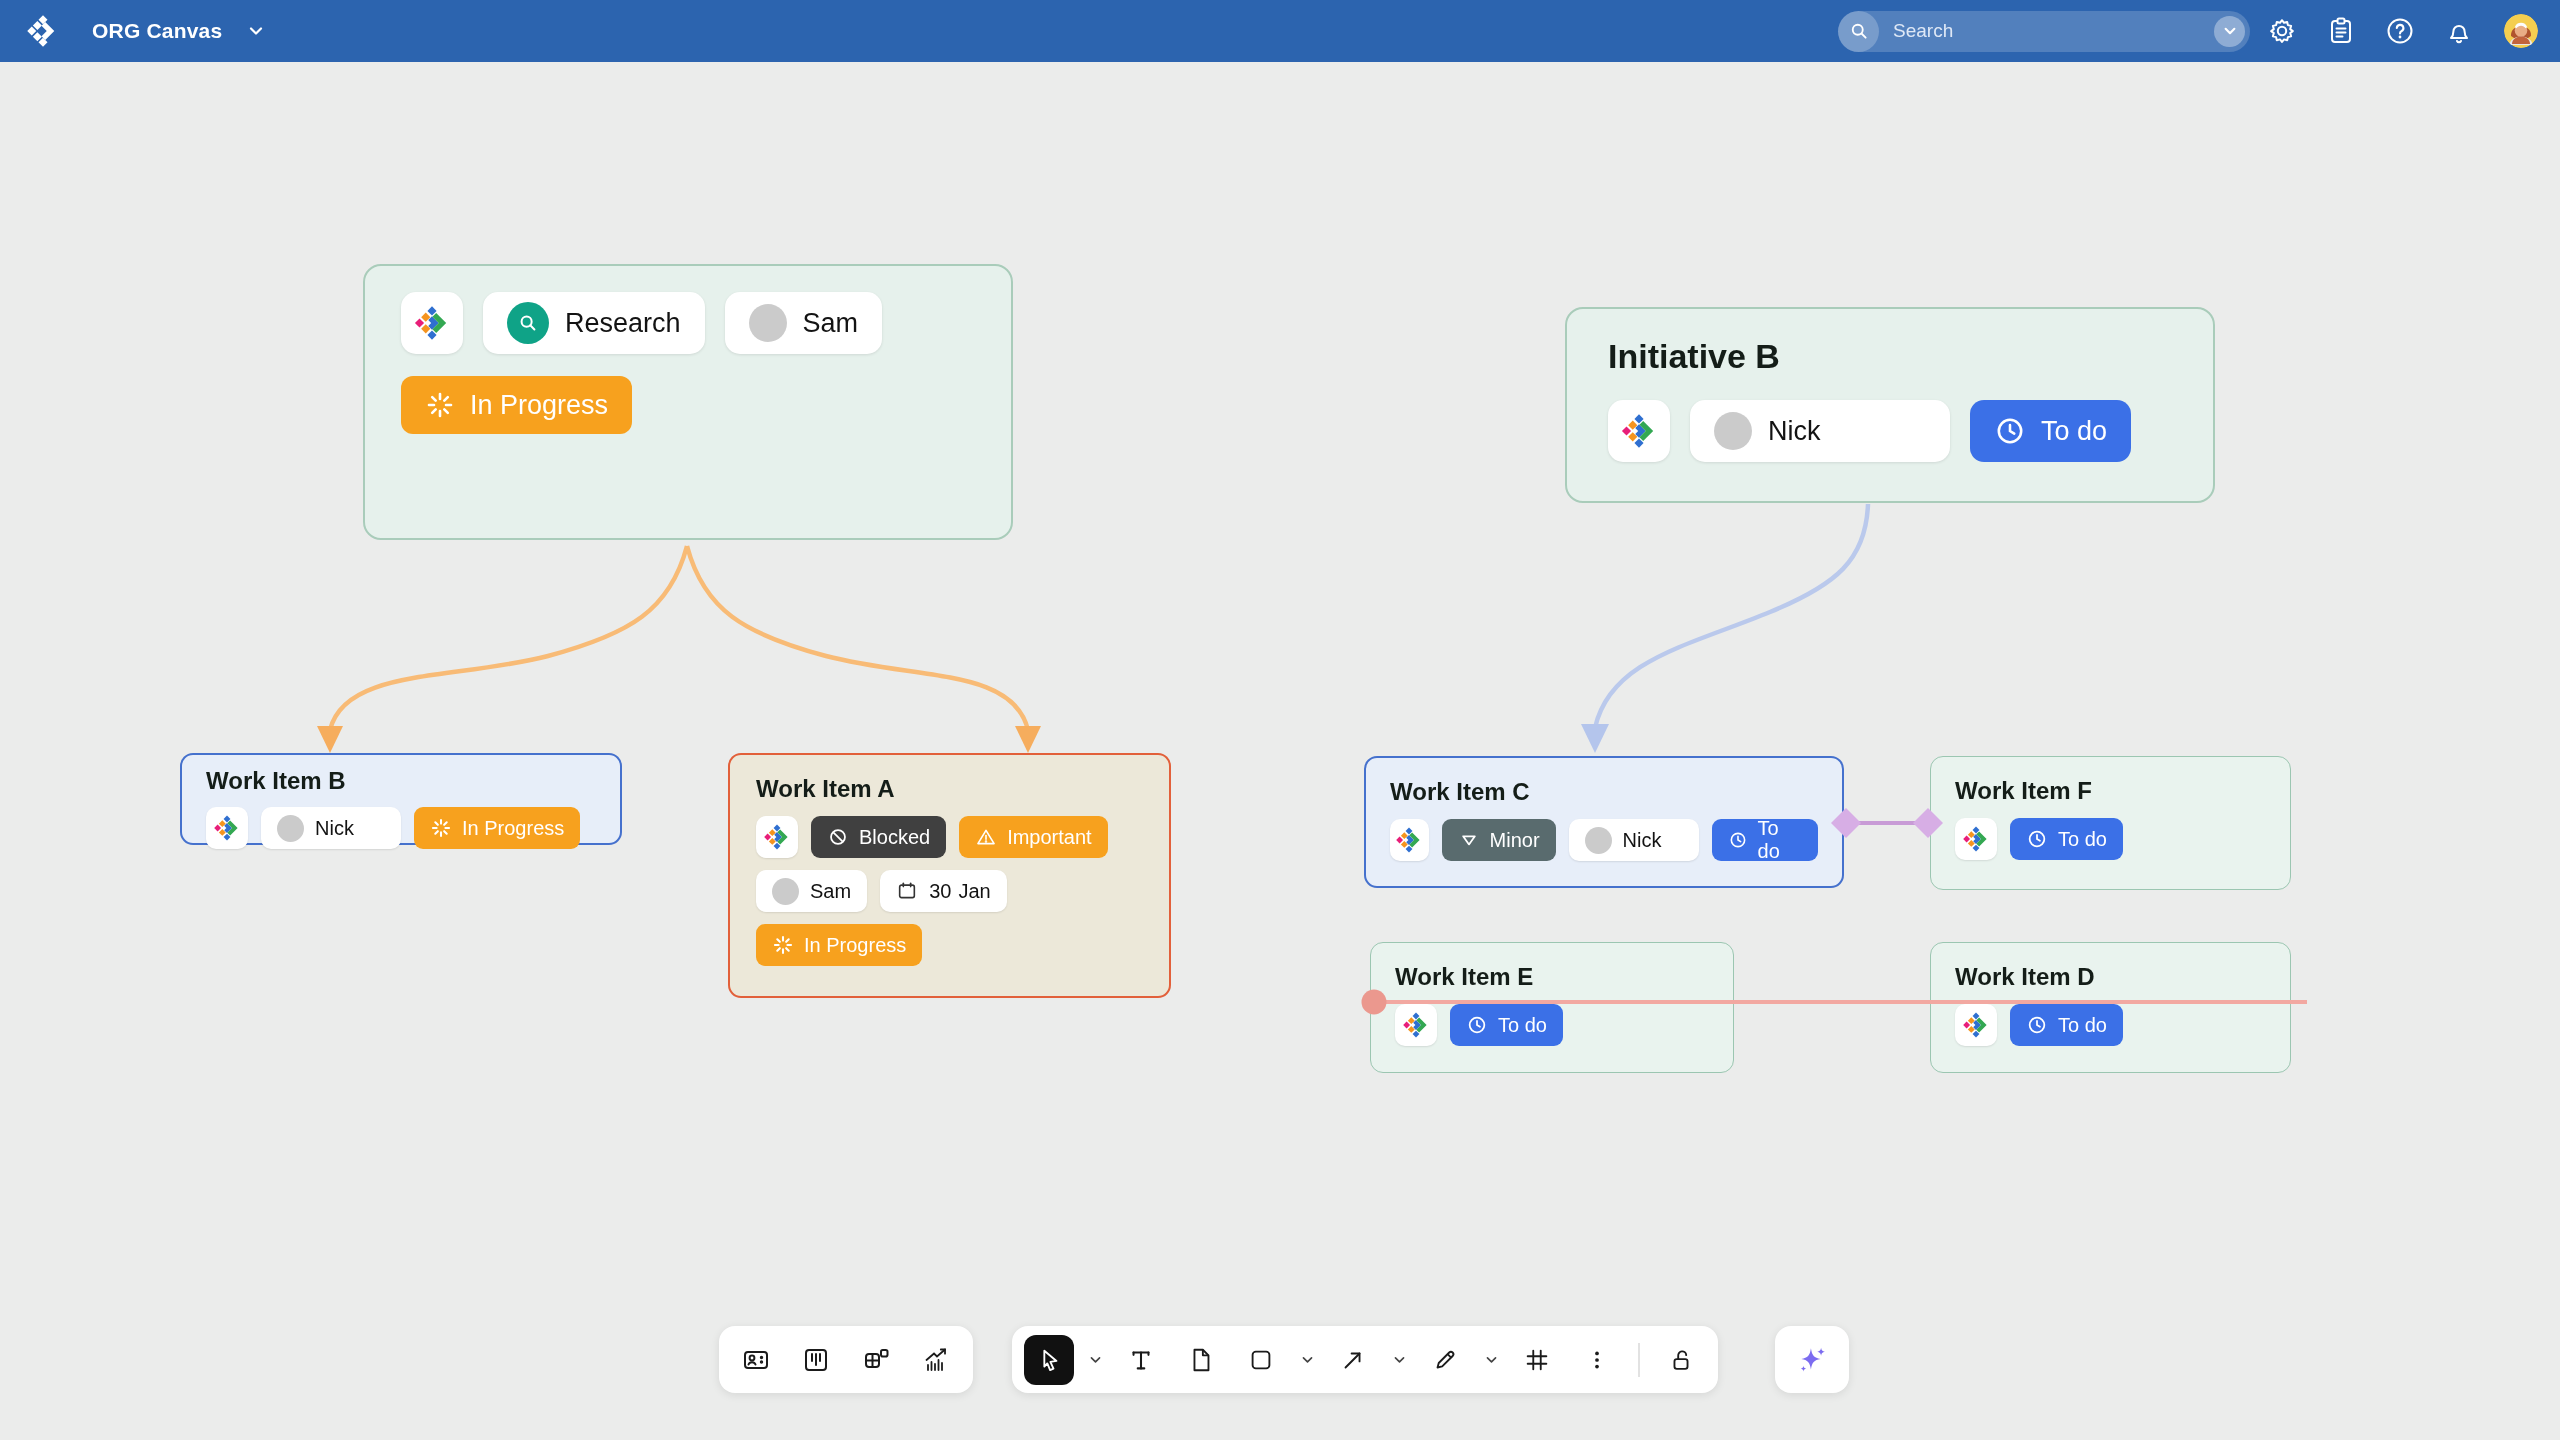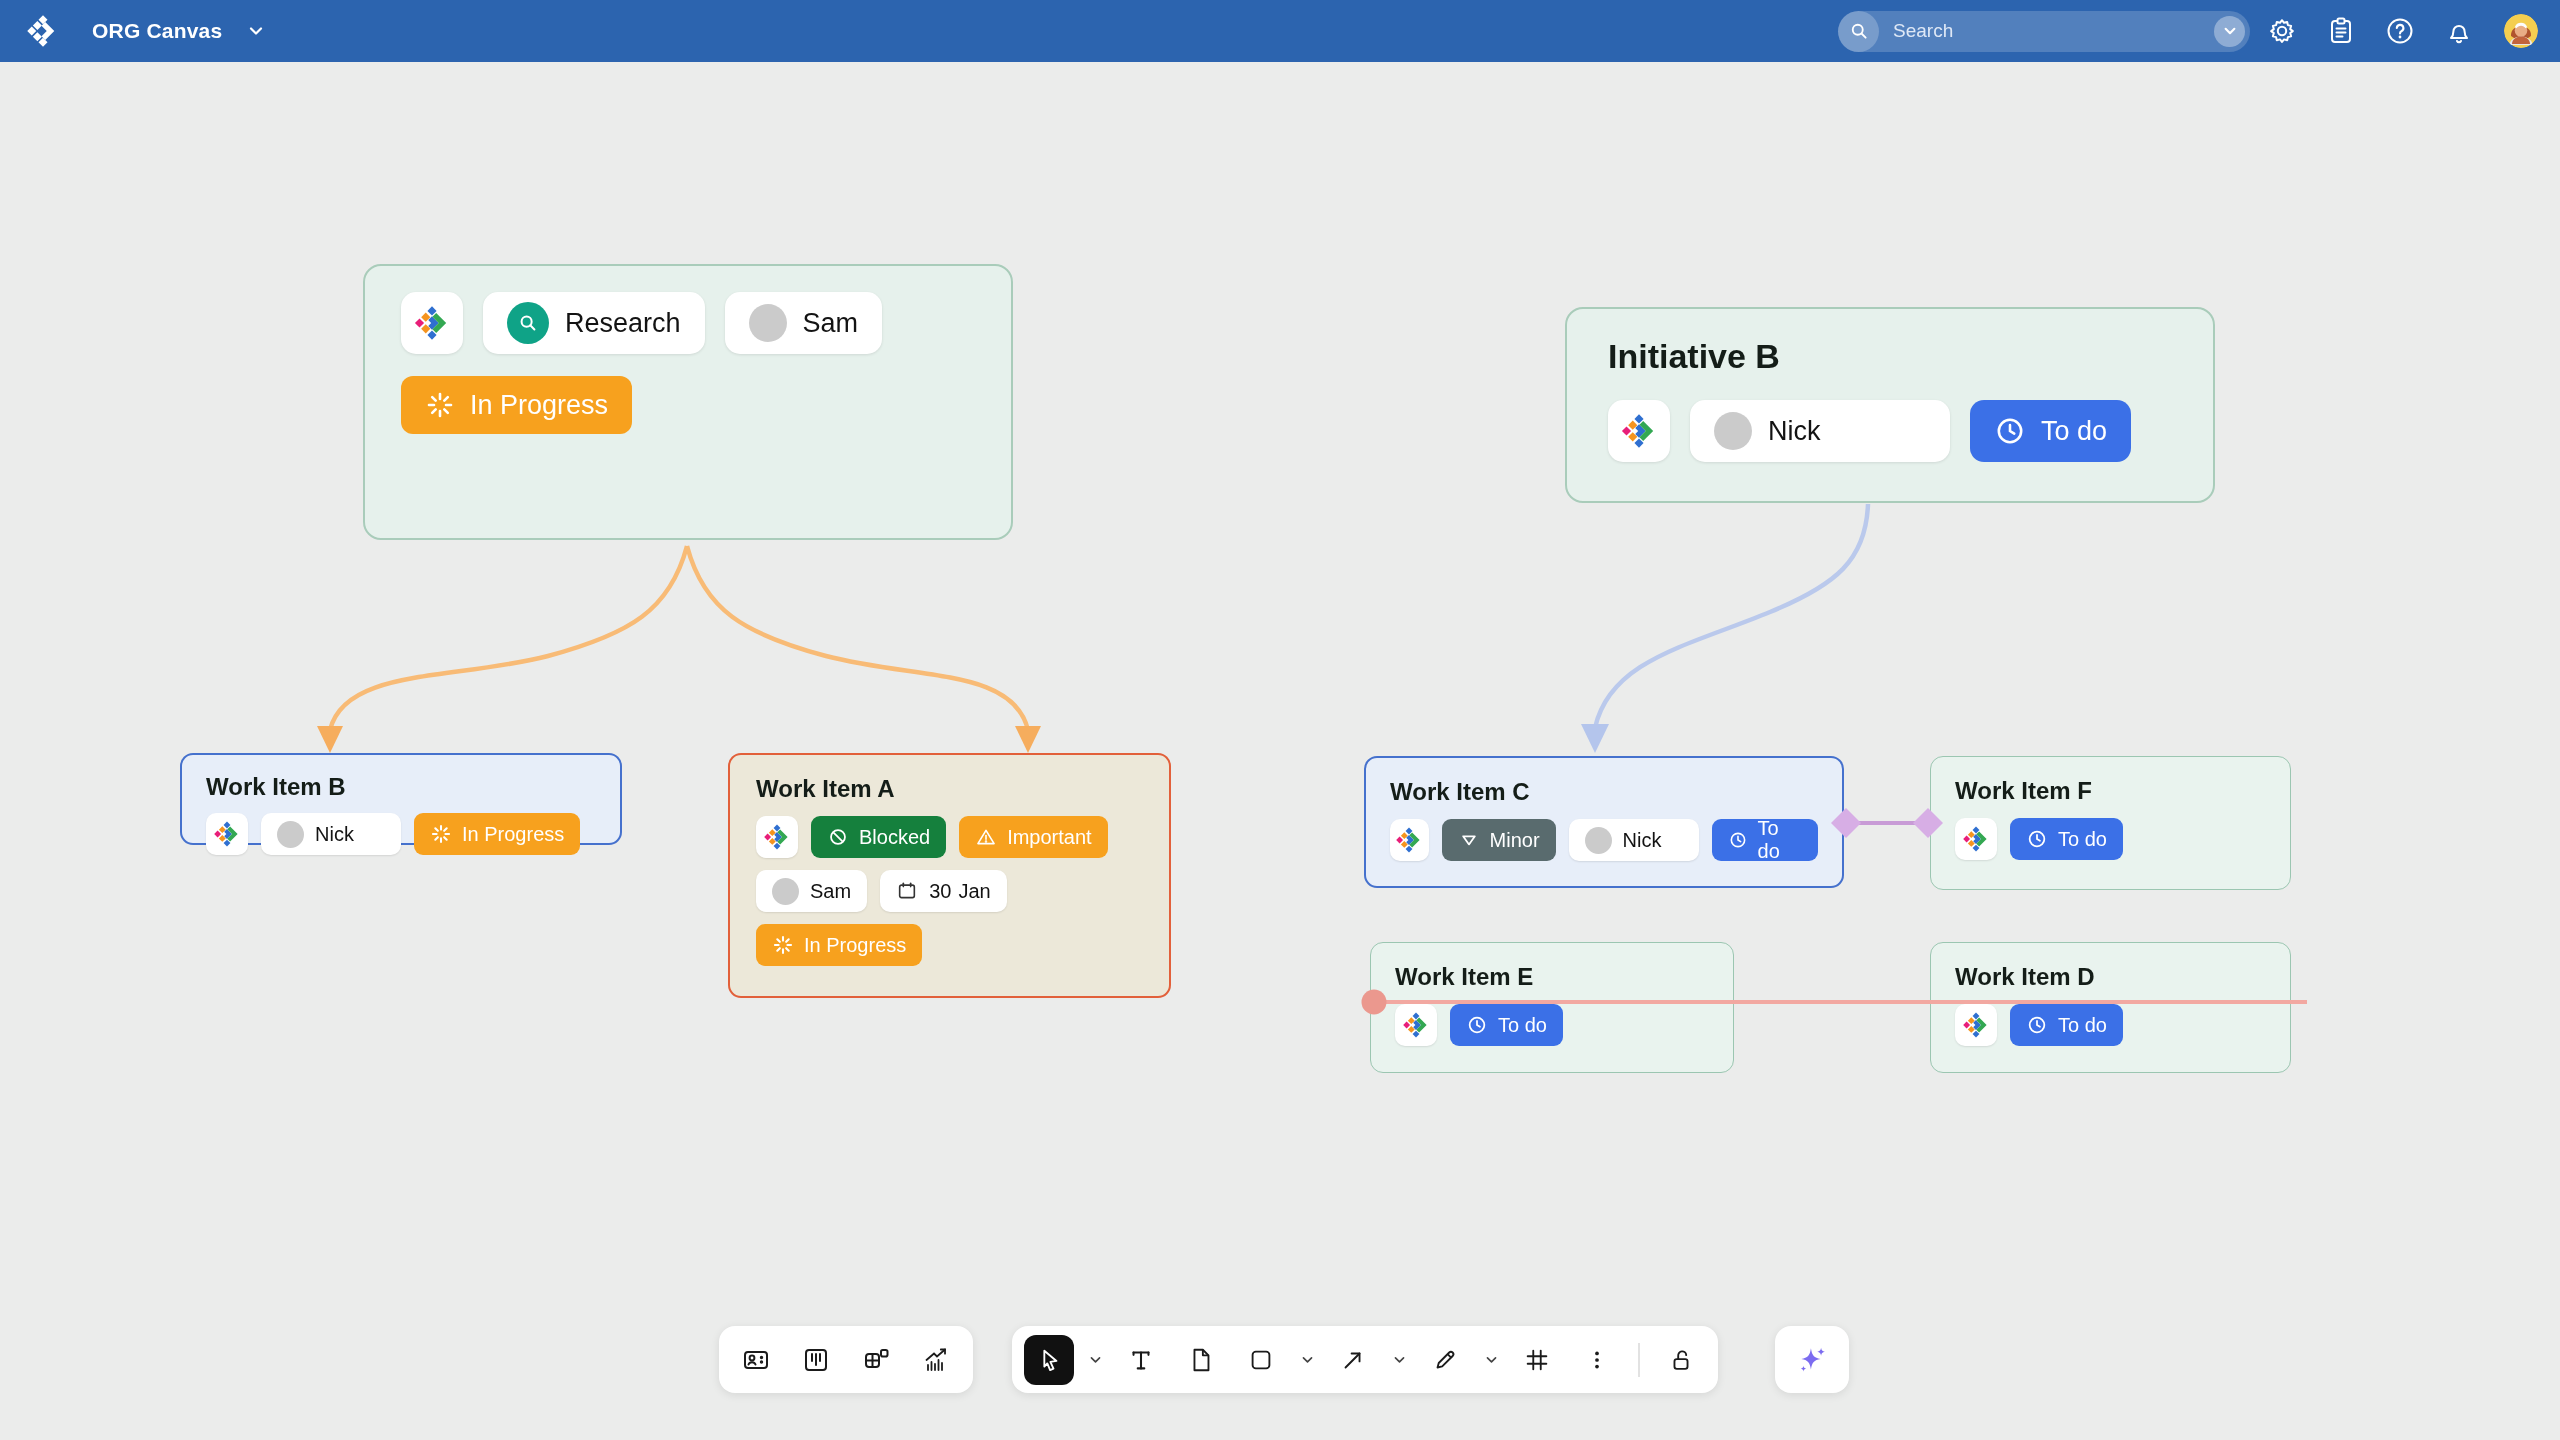--- a/index.html
+++ b/index.html
@@ -60,21 +60,21 @@
   }
   .chip.square { width:62px; padding:0; justify-content:center; }
   .avatar-dot { width:38px; height:38px; border-radius:50%; background:#cbcbcb; flex:none; }
   .icon-circle { width:42px; height:42px; border-radius:50%; background:#0fa387; display:flex; align-items:center; justify-content:center; flex:none; }
   .pill {
     height:58px; border-radius:12px; display:inline-flex; align-items:center;
     gap:15px; padding:0 24px; color:#fff; font-size:27px; cursor:pointer;
   }
   .pill-blue-lg { height:62px; border-radius:14px; background:#3b70e7; }
   .orange { background:#f7a11e; }
-  .red { background:#15803d; }
+  .red { background:#404040; }
   .blue { background:#3b70e7; }
   .slate { background:#596b6e; }
 
   .card-work-blue { background:#e7eef9; border:2px solid #4571cd; border-radius:13px; }
   .card-work-warm { background:#ece8d9; border:2px solid #e2603a; border-radius:13px; }
   .card-work-green { background:#e9f3ee; border:2px solid #9bc6b1; border-radius:13px; }
   .chip-sm {
     height:42px; background:#fff; border-radius:10px;
     display:inline-flex; align-items:center; gap:11px; padding:0 16px;
     font-size:20px; color:#131313; box-shadow:0 1px 2px rgba(0,0,0,.10); cursor:pointer;
@@ -271,21 +271,21 @@
     <div class="pill pill-blue-lg">
       <svg width="32" height="32" viewBox="0 0 30 30" fill="none" stroke="#ffffff" stroke-width="2.4" stroke-linecap="round">
         <circle cx="15" cy="15" r="10.5"></circle>
         <path d="M15 9.5 V15 L19 17.5"></path>
       </svg>
       <span>To do</span>
     </div>
   </div>
 </div>
 
-<div class="card card-work-blue" style="left:180px; top:753px; width:442px; height:92px; padding:18px 24px;">
+<div class="card card-work-blue" style="left:180px; top:753px; width:442px; height:92px; padding:12px 24px;">
   <div class="card-title-sm">Work Item B</div>
   <div class="row-sm" style="margin-top:12px;">
     <div class="chip-sm square">
       <svg width="30" height="30" viewBox="0 0 48 48">
         <path d="M24 4 L29.5 9.5 L24 15 L18.5 9.5 Z" fill="#2f6fd0"></path>
           <path d="M16.5 11.5 L22 17 L16.5 22.5 L11 17 Z" fill="#f5941f"></path>
           <path d="M9 18.5 L14.5 24 L9 29.5 L3.5 24 Z" fill="#e81e78"></path>
           <path d="M16.5 25.5 L22 31 L16.5 36.5 L11 31 Z" fill="#f5941f"></path>
           <path d="M24 33 L29.5 38.5 L24 44 L18.5 38.5 Z" fill="#2f6fd0"></path>
           <path d="M24 16 L32 24 L24 32 L19.5 27.5 L23 24 L19.5 20.5 Z" fill="#2f6fd0"></path>

